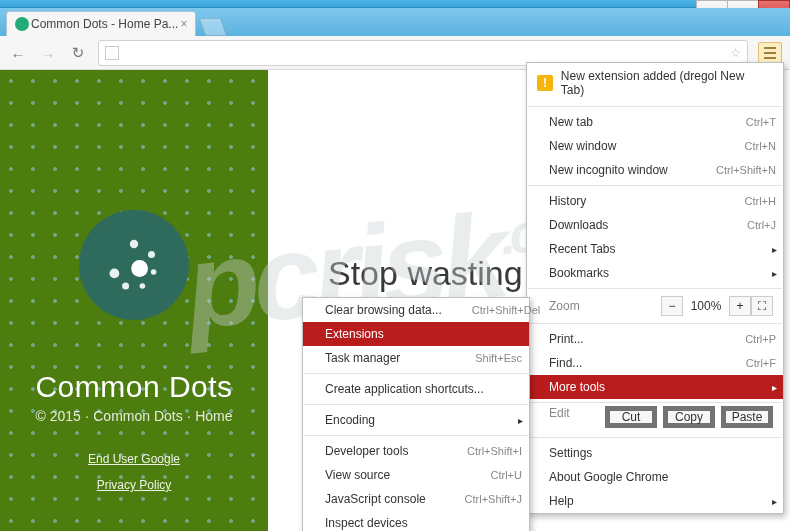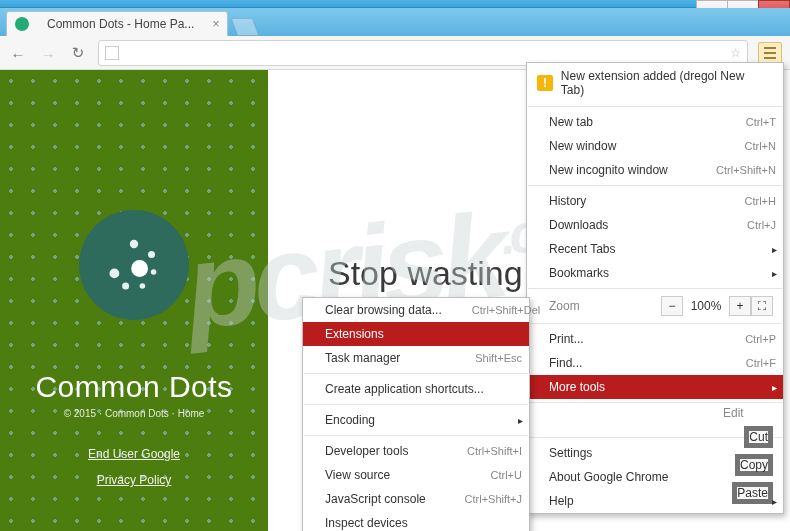--- a/index.html
+++ b/index.html
@@ -6,21 +6,21 @@
 body { width: 790px; height: 531px; overflow: hidden; background: #fff; position: relative; }
 
 
 .titlebar { height: 8px; background: linear-gradient(#4fb4e8, #3aa1d8); border-bottom: 1px solid #2a8cc4; position: relative; }
 .win-controls { position: absolute; right: 0; top: 0; display: flex; }
 .win-btn { width: 32px; height: 22px; display: flex; align-items: center; justify-content: center; font-size: 11px; color: #333; background: linear-gradient(#f8f8f8,#e6e6e6); border: 1px solid #b6b6b6; margin-left: -1px; cursor: pointer; }
 .win-btn.close { background: linear-gradient(#e97070,#d04040); color: #fff; border-color: #a83030; }
 
 
 .tabstrip { height: 28px; background: linear-gradient(#7fc8ed,#5bb2e0); display: flex; align-items: flex-end; padding-left: 6px; position: relative; }
-.tab { background: #f6f6f6; border: 1px solid #a9c3d4; border-bottom: none; height: 25px; min-width: 160px; border-radius: 3px 3px 0 0; display: flex; align-items: center; padding: 0 8px; font-size: 12px; color: #444; gap: 18px; }
+.tab { background: #f6f6f6; border: 1px solid #a9c3d4; border-bottom: none; height: 25px; min-width: 160px; border-radius: 3px 3px 0 0; display: flex; align-items: center; padding: 0 8px; font-size: 12px; color: #444; gap: 2px; }
 .tab .favicon { width: 14px; height: 14px; border-radius: 50%; background: #2a7; }
 .tab .tab-close { margin-left: auto; font-size: 12px; color: #888; cursor: pointer; }
 .newtab { width: 22px; height: 18px; margin-left: 6px; background: rgba(255,255,255,.35); border: 1px solid rgba(0,0,0,.15); transform: skewX(20deg); border-radius: 2px; }
 
 
 .toolbar { height: 34px; background: #f6f6f6; border-bottom: 1px solid #d9d9d9; display: flex; align-items: center; padding: 0 8px; gap: 10px; }
 .tbtn { width: 20px; height: 20px; display: flex; align-items: center; justify-content: center; color: #777; cursor: pointer; font-size: 15px; }
 .omnibox { flex: 1; height: 26px; border: 1px solid #d2d2d2; border-radius: 3px; background: #fff; display: flex; align-items: center; padding: 0 6px; color: #999; font-size: 12px; }
 .omnibox .page-icon { width: 14px; height: 14px; border: 1px solid #ccc; margin-right: 6px; }
 .omnibox .star { margin-left: auto; color: #bbb; }
@@ -28,21 +28,21 @@
 .hamburger span { width: 12px; height: 2px; background: #9c8035; }
 
 
 .viewport { position: absolute; left: 0; top: 70px; right: 0; bottom: 0; background: #fff; display: flex; }
 .sidebar-page { width: 268px; height: 100%; background: #4d7c0f; position: relative; overflow: hidden; }
 .dot-pattern { position: absolute; inset: 0; background-image: radial-gradient(#7ab0a4 2px, transparent 2px); background-size: 22px 22px; opacity: .8; }
 .logo-circle { position: absolute; left: 50%; top: 140px; transform: translateX(-50%); width: 110px; height: 110px; border-radius: 50%; background: #2f6b5d; display: flex; align-items: center; justify-content: center; }
 .logo-circle svg { width: 70px; height: 70px; }
 .brand { position: absolute; top: 300px; width: 100%; text-align: center; color: #fff; }
 .brand h1 { font-weight: 300; font-size: 30px; letter-spacing: .5px; }
-.brand .sub { font-size: 10px; opacity: .85; margin-top: 4px; }
+.brand .sub { font-size: 14px; opacity: .85; margin-top: 4px; }
 .brand .links { margin-top: 22px; font-size: 12px; line-height: 2.2; }
 .brand .links a { color: #fff; text-decoration: underline; opacity: .9; }
 
 .main-text { flex: 1; display: flex; flex-direction: column; justify-content: center; padding-left: 60px; color: #3a3a3a; font-weight: 300; font-size: 34px; line-height: 1.6; }
 
 
 .wm { position: absolute; left: 50%; top: 50%; transform: translate(-50%,-50%) rotate(-6deg); font-size: 120px; color: rgba(203,210,213,.4); font-style: italic; font-weight: 700; pointer-events: none; letter-spacing: -6px; font-family: Georgia, serif; }
 .wm small { font-size: 54px; vertical-align: super; }
 
 
@@ -51,21 +51,21 @@
 .menu .row.hover { background: #b91c1c; color: #fff; }
 .menu .row .shortcut { margin-left: auto; padding-left: 30px; color: #888; font-size: 11px; }
 .menu .row .sub-arrow { position: absolute; right: 6px; font-size: 10px; }
 .menu hr { border: none; border-top: 1px solid #e4e4e4; margin: 3px 1px; }
 .menu .notice { display: flex; align-items: center; padding: 6px 14px 6px 10px; gap: 8px; }
 .menu .notice .warn { width: 16px; height: 16px; background: #f5b50a; border-radius: 2px; color: #fff; font-weight: bold; text-align: center; line-height: 16px; font-size: 12px; }
 .menu .zoom-row { display: flex; align-items: center; height: 28px; padding: 0 10px 0 22px; }
 .menu .zoom-row .lbl { flex: 1; color: #888; }
 .menu .zoom-row .btn { width: 22px; height: 20px; border: 1px solid #ccc; background: #f7f7f7; display: flex; align-items: center; justify-content: center; cursor: pointer; font-size: 12px; }
 .menu .zoom-row .pct { width: 46px; text-align: center; }
-.menu .edit-row { display: flex; align-items: flex-end; height: 28px; padding: 0 10px 0 22px; gap: 6px; flex-direction: column; }
+.menu .edit-row { display: flex; align-items: flex-start; height: 28px; padding: 0 10px 0 22px; gap: 6px; }
 .menu .edit-row .lbl { color: #888; width: 50px; }
 .menu .edit-row .btn { flex: 1; height: 22px; border: 5px solid #737373; background: #f7f7f7; display: flex; align-items: center; justify-content: center; cursor: pointer; }
 
 .main-menu { right: 6px; top: 62px; width: 258px; }
 .sub-menu { right: 260px; top: 297px; width: 228px; }
 </style>
 </head>
 <body>
 
 <div class="titlebar">

